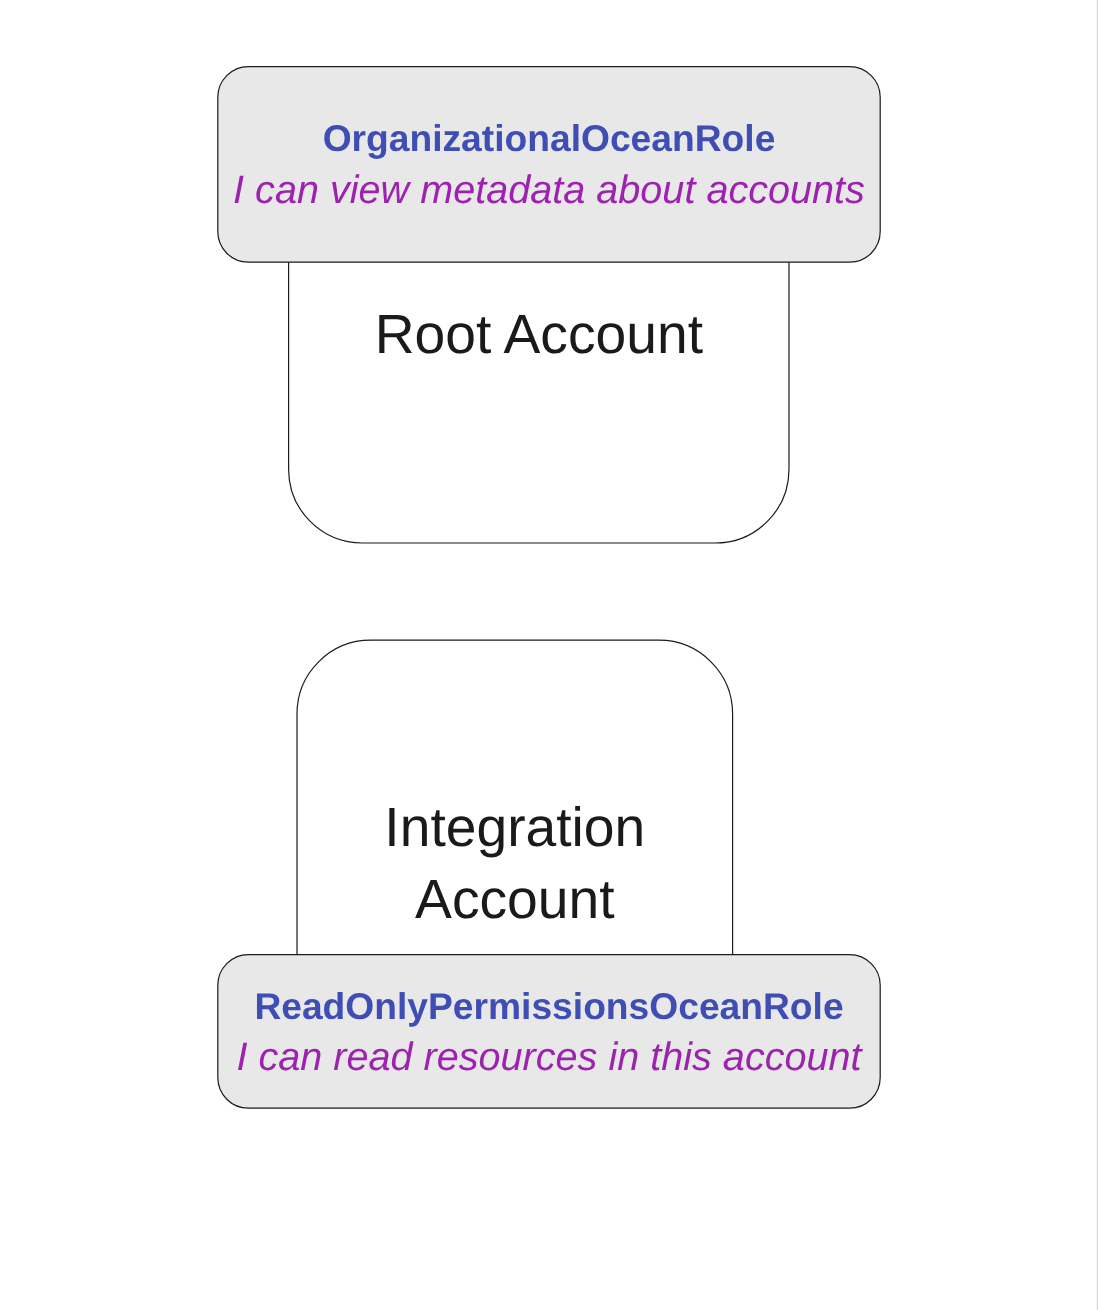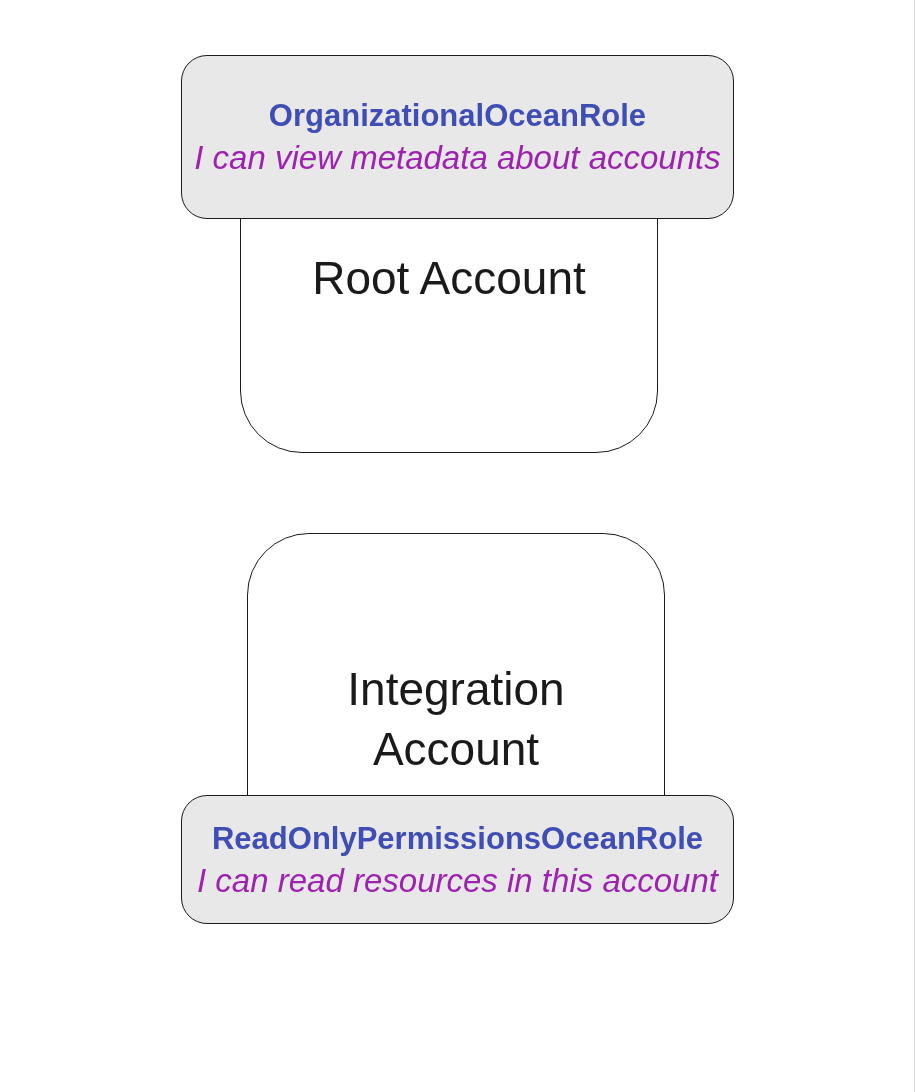--- a/index.html
+++ b/index.html
@@ -28,21 +28,21 @@
   }
   .cluster-root {
     left: 240px;
     top: 155px;
     width: 418px;
     height: 298px;
   }
   .cluster-integration {
     left: 247px;
     top: 533px;
-    width: 418px;
+    width: 364px;
     height: 325px;
   }
   .cluster-label {
     position: absolute;
     left: 0;
     right: 0;
     text-align: center;
     color: var(--cluster-label-text, #1a1a1a);
     font-size: 46px;
     line-height: 54px;

